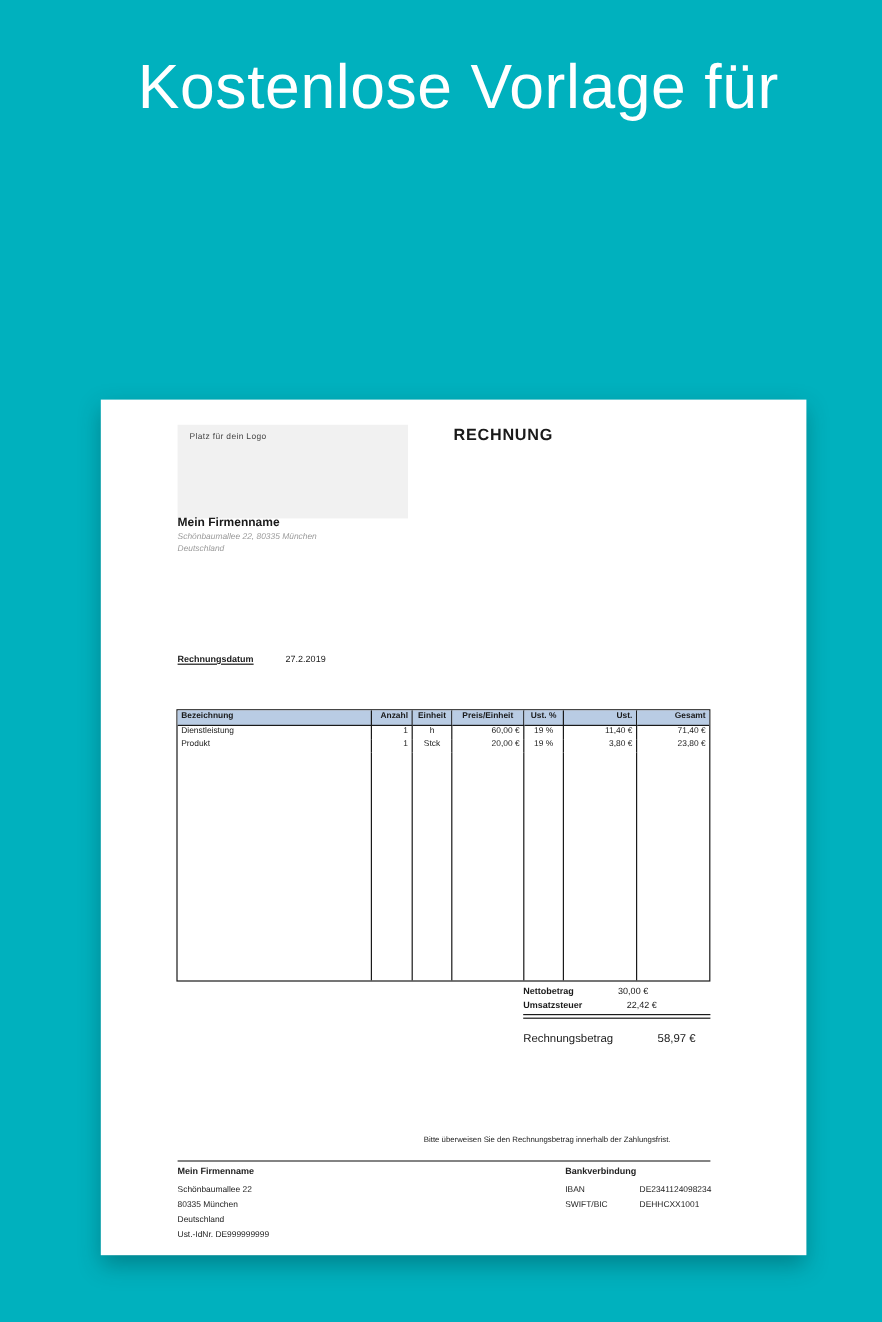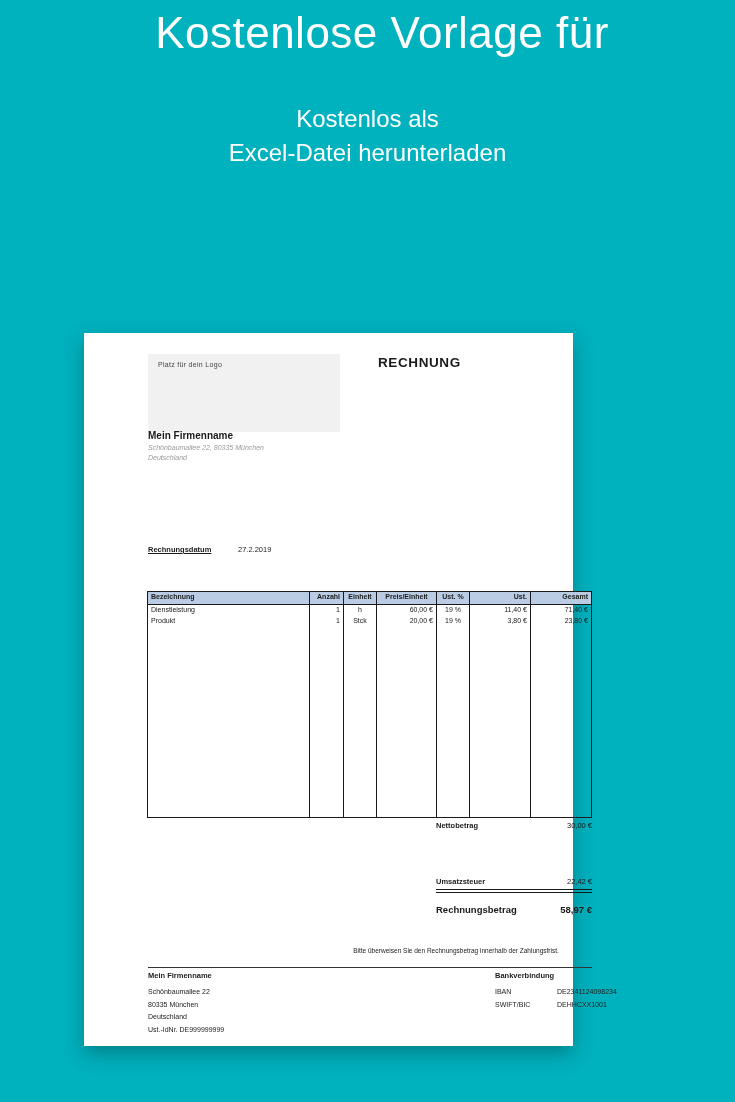--- a/index.html
+++ b/index.html
@@ -6,26 +6,26 @@
   html,body { width:735px; height:1102px; }
   body {
     background:#00b1be;
     font-family:"Liberation Sans", sans-serif;
     position:relative;
     overflow:hidden;
   }
 
   
   .hero { position:absolute; top:0; left:0; width:735px; text-align:center; color:#ffffff; }
-  .hero-title { font-size:44px; line-height:66px; font-weight:400; letter-spacing:0.5px;padding-left:29px; }
+  .hero-title { margin-top:40px; font-size:52px; line-height:66px; font-weight:400; letter-spacing:0.5px;padding-left:29px; }
   .hero-subtitle { margin-top:36px; font-size:24px; line-height:34px; font-weight:400; }
 
   
   .page {
-    position:absolute; left:84px; top:333px; width:489px; height:713px;
+    position:absolute; left:84px; top:333px; width:588px; height:713px;
     background:#ffffff; color:#1a1a1a;
     box-shadow:0 8px 18px rgba(0,45,50,0.35);
   }
   .abs { position:absolute; }
 
   .logo-box {
     left:64px; top:21px; width:192px; height:78px;
     background:#f1f1f1; padding:7px 10px;
     font-size:7px; color:#444; letter-spacing:0.3px;
   }
@@ -52,48 +52,44 @@
     background:#b9cce4; font-weight:bold;
     border-bottom:1.5px solid #1a1a1a; border-right:1.2px solid #1a1a1a;
   }
   .td { border-right:1px solid #1a1a1a; }
   .fill { border-right:1px solid #1a1a1a; }
   .last { border-right:none !important; }
   .al { text-align:left; } .ar { text-align:right; } .ac { text-align:center; }
 
   
   .totals { left:352px; top:487px; width:156px; font-size:7.5px; }
-  .t-row { display:flex; justify-content:space-between; line-height:12px;gap:37px; }
+  .t-row { display:flex; line-height:12px;gap:37px; }
   .t-row .lbl { font-weight:bold; }
-  .t-rule { border-bottom:4px double #1a1a1a; padding-bottom:1px;margin-top:44px; }
-  .t-grand { margin-top:10px; font-size:9.5px; font-weight:bold; line-height:13px; }
+  .t-rule { border-bottom:4px double #1a1a1a; padding-bottom:1px; }
+  .t-grand { margin-top:10px; font-size:9.5px; font-weight:normal; line-height:13px; }
 
   .payment-note { left:232px; top:614px; width:280px; text-align:center; font-size:6.5px; color:#222; }
 
   
   .footer-divider { left:64px; top:634px; width:444px; border-top:1.2px solid #333; height:0; }
   .f-col { top:638px; font-size:7px; color:#222; }
   .f-col .f-title { font-weight:bold; font-size:7.5px; margin-bottom:6px; }
   .f-col .f-line { line-height:12.5px; }
   .f-company { left:64px; width:150px; }
   .f-contact { left:227px; width:150px; }
-  .f-bank { left:387px; width:122px;margin-left:24px; }
+  .f-bank { left:387px; width:122px; }
   .b-row { display:flex; line-height:12.5px; }
   .b-row .b-lbl { width:62px; }
 </style>
 </head>
 <body>
 
 <div class="hero">
   <div class="hero-title">
     <div>Kostenlose Vorlage für</div>
-  </div>
-  <div class="hero-subtitle">
-    <div>Kostenlos als</div>
-    <div>Excel-Datei herunterladen</div>
   </div>
 </div>
 
 <div class="page">
 
   <div class="abs logo-box">
     <span>Platz für dein Logo</span>
   </div>
   <div class="abs doc-title">RECHNUNG</div>
 

